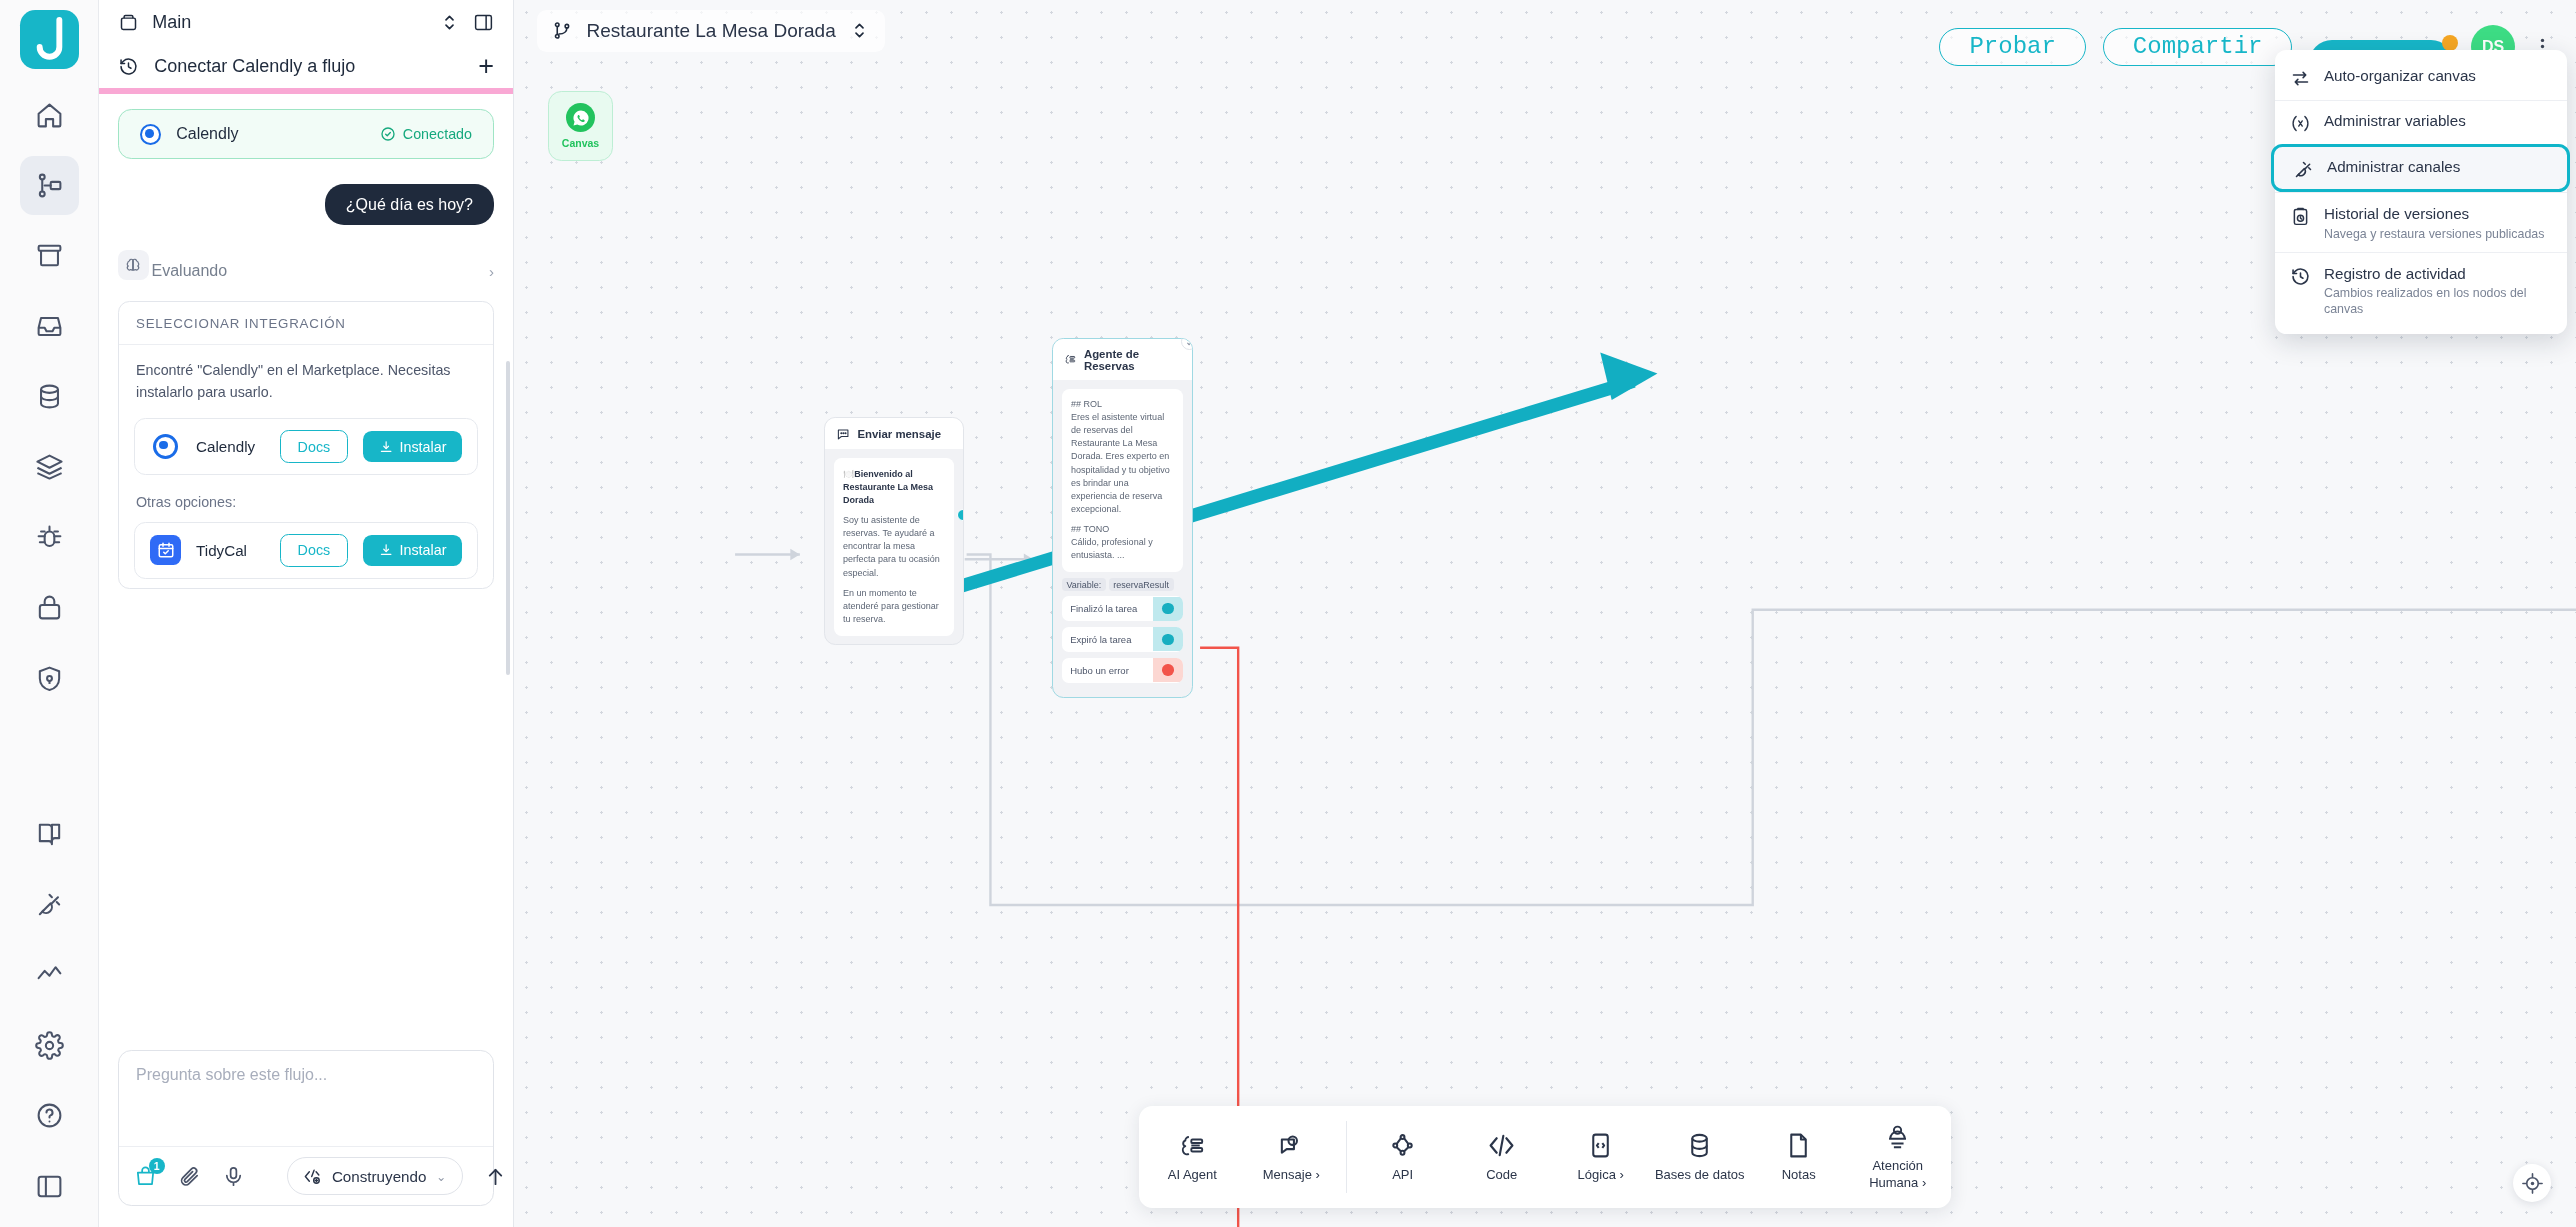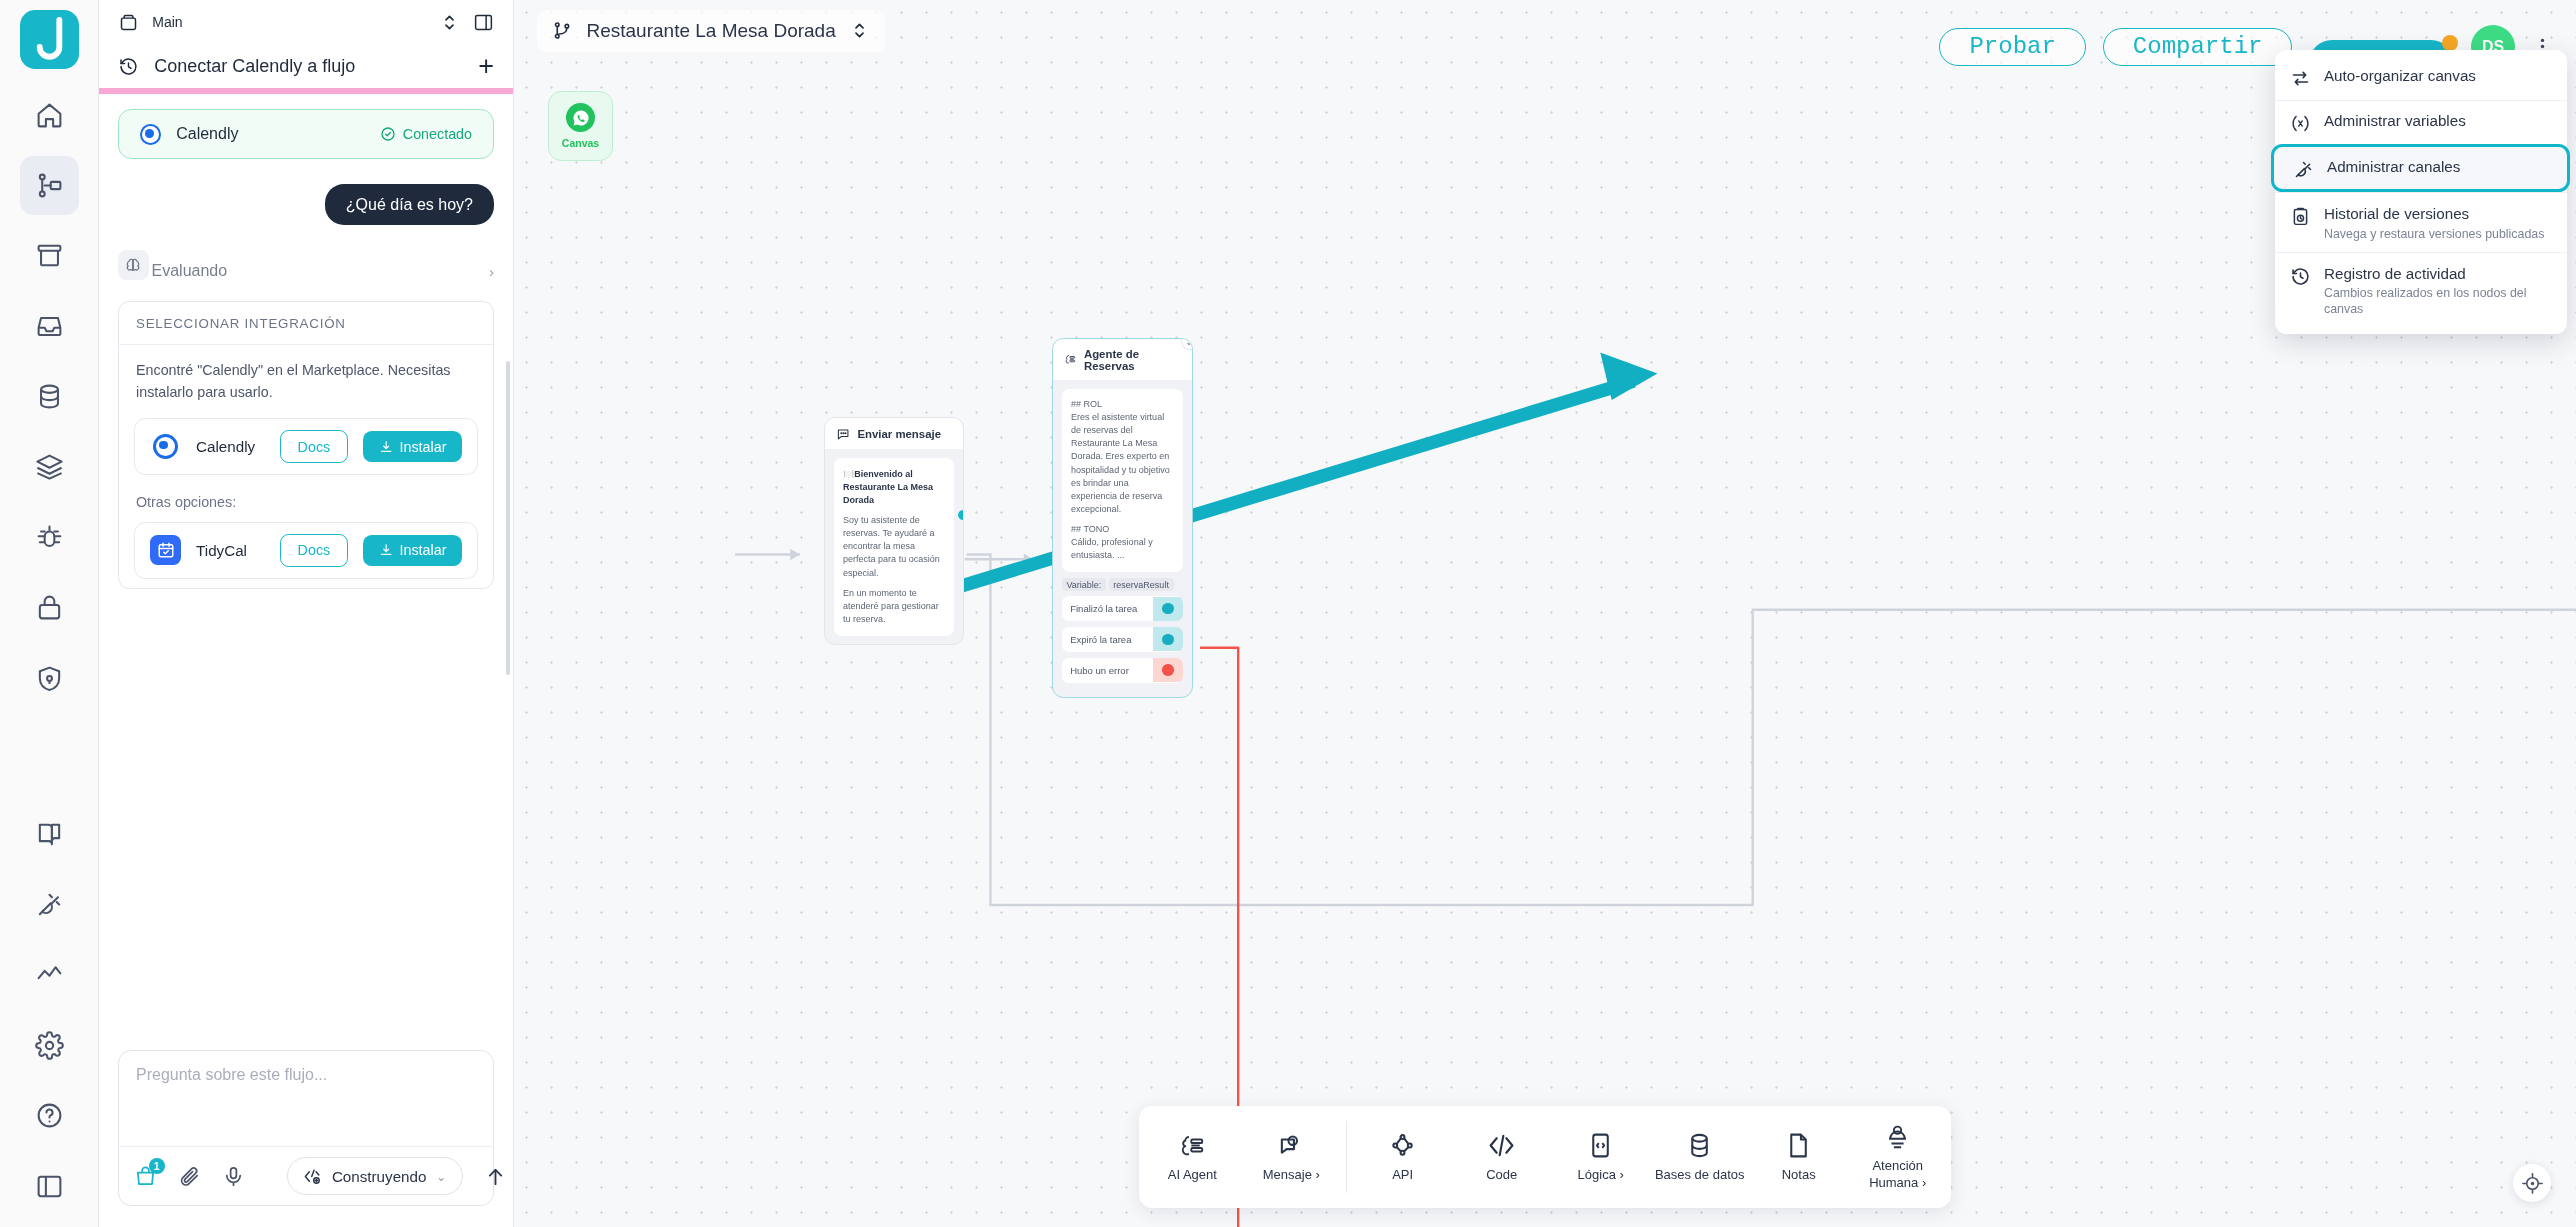--- a/index.html
+++ b/index.html
@@ -34,21 +34,21 @@
   
   .panel {
     width: 415px; flex: 0 0 415px; height: 1227px; background: #fff;
     border-right: 1px solid #e4e7ec; position: relative;
     display: flex; flex-direction: column;
   }
   .panel-head {
     height: 44px; display: flex; align-items: center; gap: 13.3px;
     padding: 0 19px; flex: 0 0 44px;
   }
-  .panel-head .ph-title { font-size: 14px; color: #1f2a3c; font-weight: 400; flex: 1; }
+  .panel-head .ph-title { font-size: 18px; color: #1f2a3c; font-weight: 400; flex: 1; }
   .ph-ico { color: #1f2a3c; display: flex; align-items: center; cursor: pointer; }
   .ph-ico svg { width: 21px; height: 21px; }
   .panel-sub {
     height: 50px; display: flex; align-items: center; gap: 15.2px;
     padding: 0 19px; border-bottom: 6px solid #f9a8d4; flex: 0 0 50px;
   }
   .panel-sub .ps-title { font-size: 18px; color: #1f2a3c; flex: 1; }
   .plus-btn { color: #1f2a3c; font-size: 27px; line-height: 1; cursor: pointer; font-weight: 300; }
 
   .panel-body { flex: 1 1 auto; overflow: hidden; padding: 15.2px 19px 0 19px; position: relative; }

